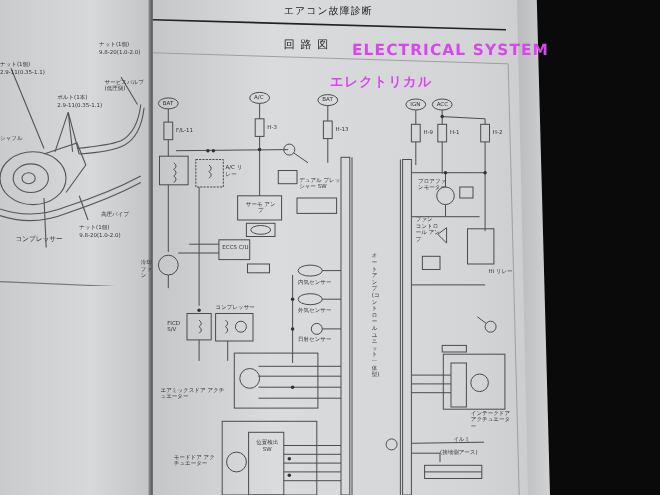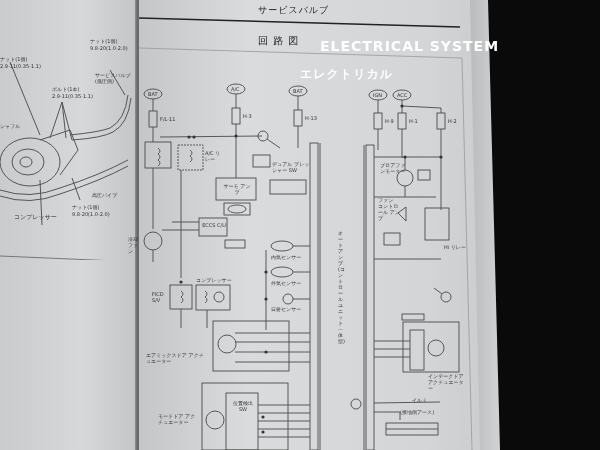--- a/index.html
+++ b/index.html
@@ -5,21 +5,21 @@
   html,body{margin:0;padding:0;}
   body{width:600px;height:450px;background:#0a0a0a;position:relative;overflow:hidden;font-family:"DejaVu Sans",sans-serif;}
   .left-page{position:absolute;left:0;top:0;width:138px;height:450px;background:linear-gradient(90deg,#c9cbcc 0%,#d6d8d9 60%,#c2c4c5 100%);}
   .gutter{position:absolute;left:135px;top:0;width:6px;height:450px;background:linear-gradient(90deg,#8e9091,#5d5f60,#a9abac);}
   .right-page{position:absolute;left:139px;top:0;width:358px;height:450px;background:linear-gradient(90deg,#c4c6c7 0%,#d9dbdc 30%,#d3d5d6 80%,#c9cbcc 100%);clip-path:polygon(0 0,340px 0,358px 450px,0 450px);}
   .edge{position:absolute;left:470px;top:0;width:30px;height:450px;background:linear-gradient(90deg,#b9bbbc,#d0d2d3);clip-path:polygon(0 0,18px 0,30px 450px,10px 450px);}
   .hdr{position:absolute;font-size:9px;color:#222;letter-spacing:1px;}
   .tiny{position:absolute;font-size:5px;color:#333;line-height:6px;white-space:nowrap;}
   .small{position:absolute;font-size:6px;color:#333;white-space:nowrap;}
   svg{position:absolute;left:0;top:0;}
-  .ghost{position:absolute;font-size:14px;font-weight:bold;color:#ffffff;letter-spacing:1px;white-space:nowrap;}
+  .ghost{position:absolute;font-size:14px;font-weight:bold;color:#d946ef;letter-spacing:1px;white-space:nowrap;}
 </style>
 </head>
 <body>
 
 <div class="left-page"></div>
 <div class="gutter"></div>
 <div class="right-page"></div>
 <div class="edge"></div>
 
 <svg width="140" height="260">
@@ -46,21 +46,21 @@
 <div class="tiny" style="left:52px;top:93px;">2.9-11(0.35-1.1)</div>
 <div class="tiny" style="left:90px;top:38px;">ナット(1個)</div>
 <div class="tiny" style="left:90px;top:45px;">9.8-20(1.0-2.0)</div>
 <div class="tiny" style="left:95px;top:72px;width:40px;white-space:normal;">サービスバルブ (低圧側)</div>
 <div class="tiny" style="left:0px;top:123px;">シャフル</div>
 <div class="tiny" style="left:92px;top:192px;">高圧パイプ</div>
 <div class="tiny" style="left:72px;top:204px;">ナット(1個)</div>
 <div class="tiny" style="left:72px;top:211px;">9.8-20(1.0-2.0)</div>
 <div class="small" style="left:14px;top:213px;">コンプレッサー</div>
 
-<div class="hdr" style="left:258px;top:4px;">サービスバルブ</div>
+<div class="hdr" style="left:258px;top:4px;">エアコン故障診断</div>
 <svg width="600" height="450">
   <line x1="139" y1="18" x2="460" y2="27" stroke="#222" stroke-width="1.5"></line>
   <line x1="139" y1="48" x2="462" y2="58" stroke="#999" stroke-width="0.8"></line>
   <line x1="462" y1="58" x2="472" y2="450" stroke="#999" stroke-width="0.8"></line>
 </svg>
 <div class="ghost" style="left:320px;top:38px;">ELECTRICAL SYSTEM</div>
 <div class="ghost" style="left:300px;top:66px;font-size:12px;">エレクトリカル</div>
 <div class="hdr" style="left:258px;top:34px;font-size:10px;">回 路 図</div>
 
 <svg width="600" height="450">

